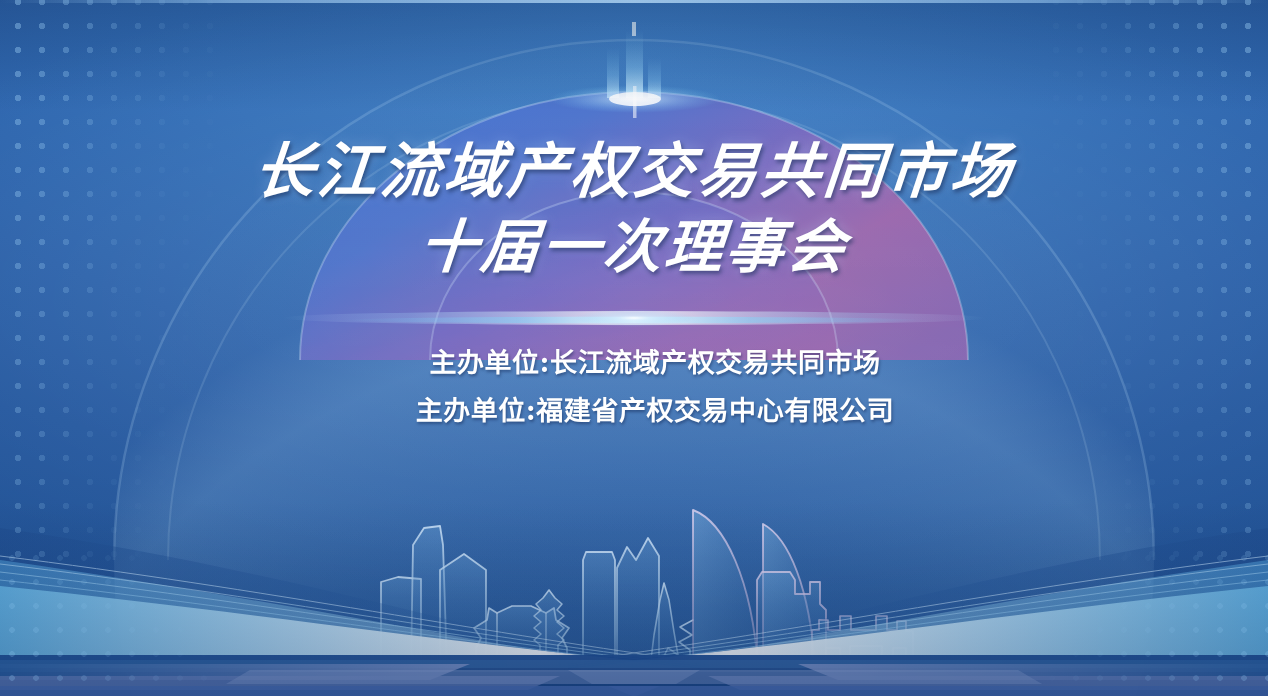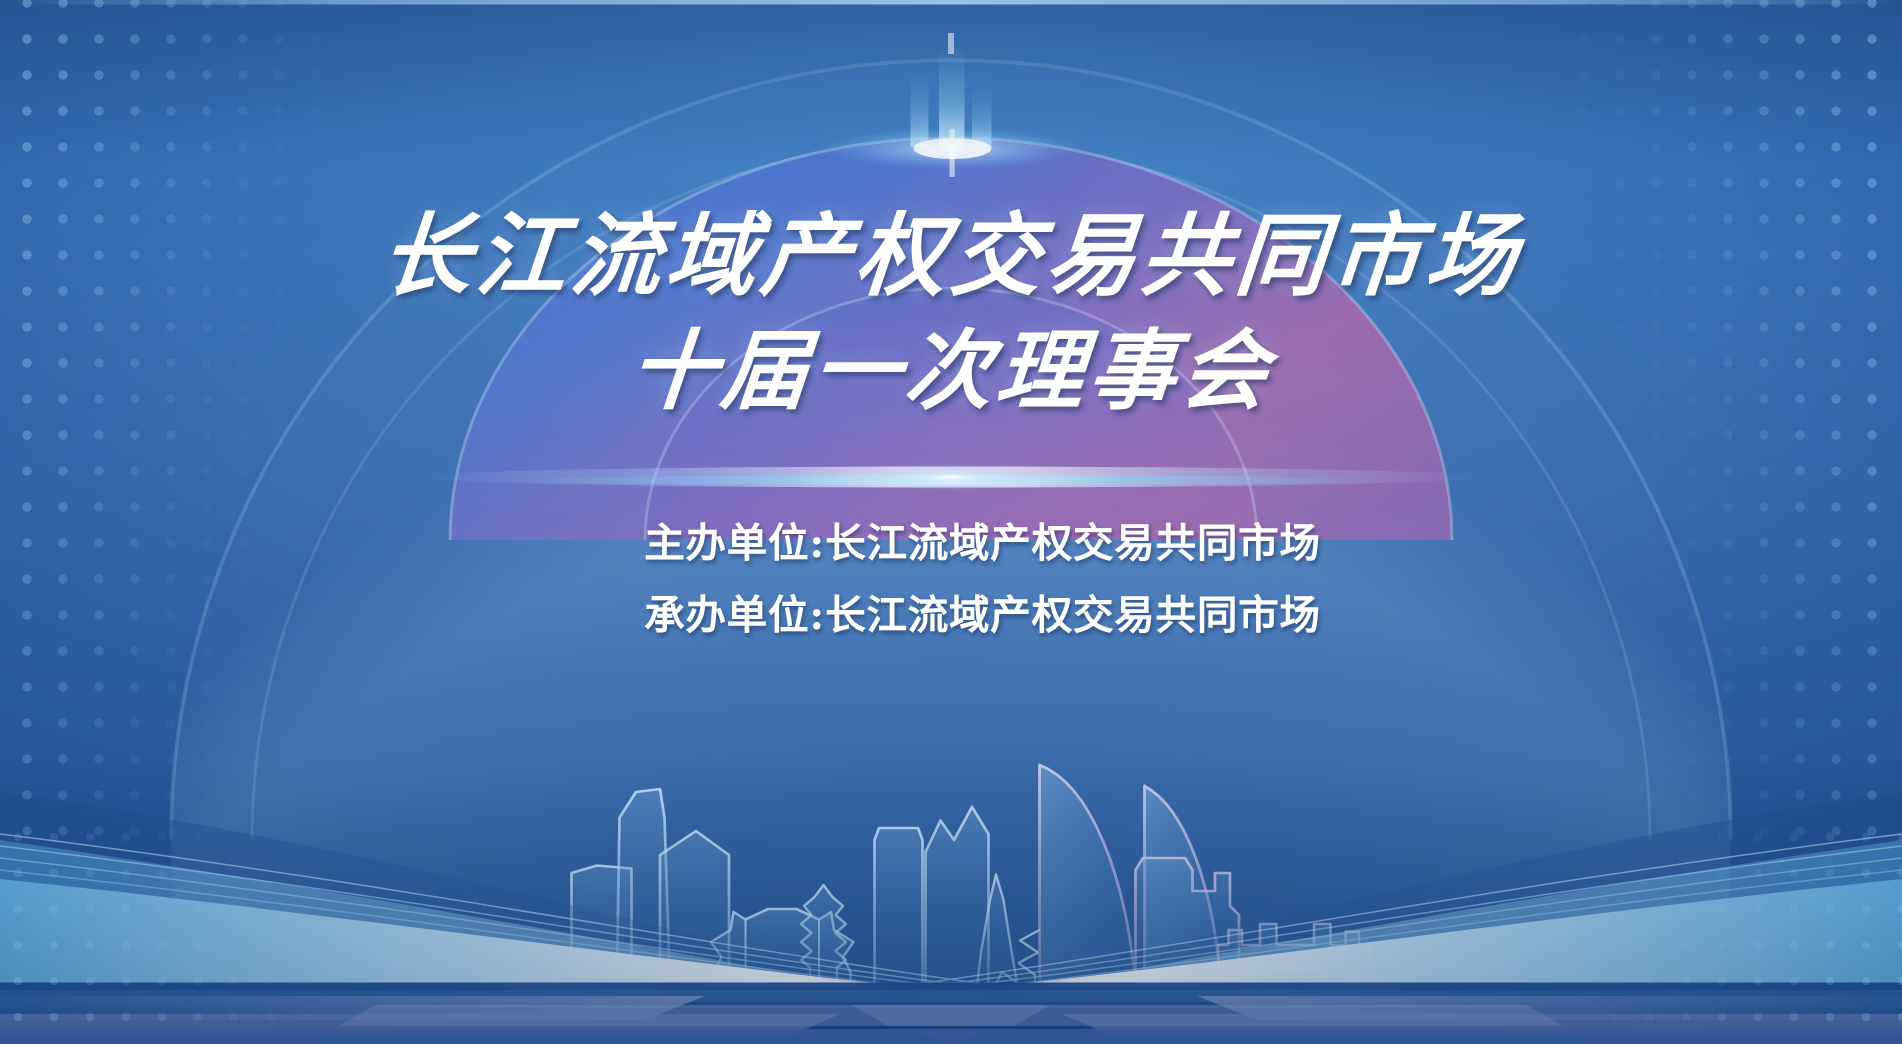--- a/index.html
+++ b/index.html
@@ -364,16 +364,16 @@
   <div class="dots-bot left"></div>
   <div class="dots-bot right"></div>
 
   <div class="headline">
     <div class="title-line t1">长江流域产权交易共同市场</div>
     <div class="title-line t2">十届一次理事会</div>
   </div>
 
   <div class="sub">
     <div class="sub-line l1">主办单位:长江流域产权交易共同市场</div>
-    <div class="sub-line l2">承办单位:长江流域产权交易共同市场</div>
+    <div class="sub-line l2">主办单位:福建省产权交易中心有限公司</div>
   </div>
 
 </div>
 
 </body></html>

